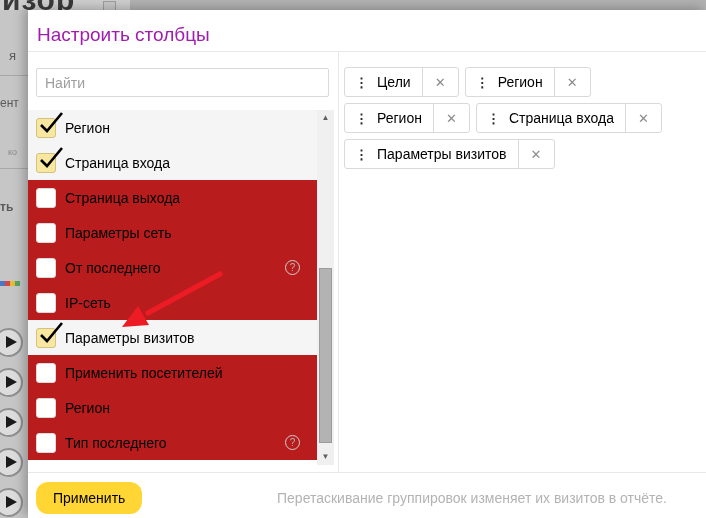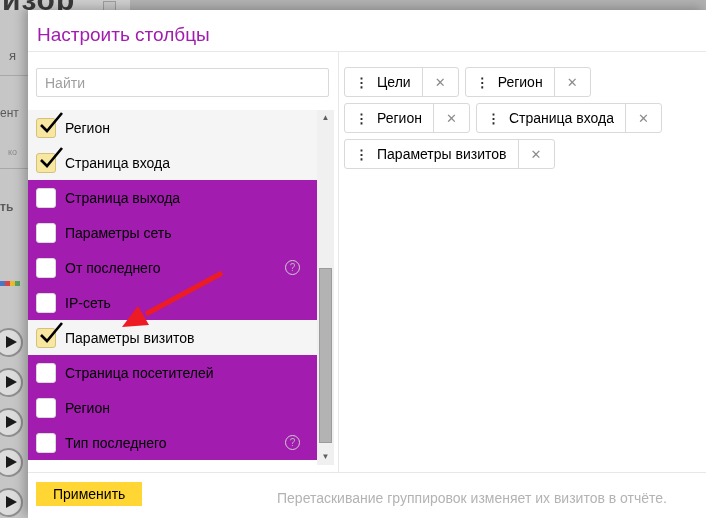--- a/index.html
+++ b/index.html
@@ -9,21 +9,21 @@
 
   
   .bg-topbar { position:absolute; left:0; top:0; width:706px; height:10px; background:#b2b2b2; }
   .bg-heading-clip { position:absolute; left:0; top:0; width:130px; height:10px; overflow:hidden; background:#cfcfcf; }
   .bg-heading { position:absolute; left:2px; top:-17px; font-size:30px; font-weight:bold; color:#3a3a3a; letter-spacing:1px; white-space:nowrap; }
   .bg-help-box { position:absolute; left:103px; top:1px; width:13px; height:11px; border:1px solid #9e9e9e; background:#c9c9c9; }
   .bg-strip { position:absolute; left:0; top:10px; width:28px; height:508px; background:#c6c6c6; }
   .bg-sep { position:absolute; left:0; width:28px; height:1px; background:#a8a8a8; }
   .bg-frag { position:absolute; color:#5a5a5a; white-space:nowrap; }
   .bg-frag.f0 { left:9px; top:38px; font-size:13px; }
-  .bg-frag.f1 { left:0px; top:96px; font-size:12px; }
+  .bg-frag.f1 { left:0px; top:86px; font-size:12px; }
   .bg-frag.f2 { left:8px; top:137px; font-size:9px; color:#8a8a8a; }
   .bg-frag.f3 { left:0px; top:190px; font-size:12px;font-weight:bold; }
   .bg-frag.f4 { left:0px; top:236px; font-size:12px; color:#b68428;margin-left:36px; }
   .bg-mini-strip { position:absolute; left:0; top:271px; display:flex; }
   .bg-mini-strip i { display:block; width:5px; height:5px; }
   .bg-play { position:absolute; left:-6px; width:29px; height:29px; border-radius:50%; border:2px solid #8f8f8f; background:#dcdcdc; }
   .bg-play .tri { position:absolute; left:10px; top:6px; width:0; height:0; border-left:11px solid #1a1a1a; border-top:6.5px solid transparent; border-bottom:6.5px solid transparent; }
   .bg-play.p0 { top:318px; } .bg-play.p1 { top:358px; } .bg-play.p2 { top:398px; }
   .bg-play.p3 { top:438px; } .bg-play.p4 { top:478px; }
 
@@ -32,21 +32,21 @@
   .modal-title { position:absolute; left:9px; top:14px; font-size:19px; color:#a21caf; }
   .hdr-divider { position:absolute; left:0; top:41px; width:678px; height:1px; background:#e8e8e8; }
   .v-divider { position:absolute; left:310px; top:41px; width:1px; height:421px; background:#e8e8e8; }
   .ftr-divider { position:absolute; left:0; top:462px; width:678px; height:1px; background:#e8e8e8; }
 
   .search-input { position:absolute; left:8px; top:58px; width:293px; height:29px; border:1px solid #d9d9d9; border-radius:2px; padding:0 8px; font-size:14px; font-family:inherit; color:#000; outline:none; }
   .search-input::placeholder { color:#9e9e9e; opacity:1; }
 
   
   .columns-list { position:absolute; left:0; top:100px; width:289px; }
-  .col-row { position:relative; display:flex; align-items:center; width:289px; height:35px; padding-left:8px; background:#a21caf; cursor:pointer; }
+  .col-row { position:relative; display:flex; align-items:center; width:289px; height:35px; padding-left:8px; background:#b91c1c; cursor:pointer; }
   .col-row.checked { background:#f5f5f5; }
   .checkbox { position:relative; flex:0 0 auto; width:20px; height:20px; border:1px solid #d9d9d9; border-radius:3px; background:#fff; }
   .col-row.checked .checkbox { background:#f8e7a0; border-color:#d2c27d; }
   .checkbox svg { display:none; position:absolute; left:1px; top:-8px; overflow:visible; }
   .col-row.checked .checkbox svg { display:block; }
   .col-label { margin-left:9px; font-size:14px; color:#000; white-space:nowrap; }
   .help-badge { position:absolute; right:17px; top:10px; width:15px; height:15px; border:1px solid #cfcfcf; border-radius:50%; color:#b3b3b3; font-size:10px; line-height:13px; text-align:center; }
 
   
   .scrollbar { position:absolute; left:289px; top:100px; width:17px; height:355px; background:#f0f0f0; }
@@ -56,21 +56,21 @@
 
   
   .chips-panel { position:absolute; left:311px; top:41px; width:367px; height:421px; display:flex; flex-wrap:wrap; align-content:flex-start; gap:6px; padding:16px 8px 0 5px; }
   .chip { display:flex; align-items:stretch; height:30px; border:1px solid #d9d9d9; border-radius:3px; background:#fff; }
   .chip-main { display:flex; align-items:center; gap:9px; padding:0 11px 0 10px; cursor:grab; }
   .chip-handle { font-size:13px; font-weight:bold; color:#2b2b2b; line-height:1; }
   .chip-label { font-size:14px; color:#000; white-space:nowrap; }
   .chip-close { display:flex; align-items:center; justify-content:center; width:36px; border-left:1px solid #d9d9d9; color:#8c8c8c; font-size:13px; cursor:pointer; }
 
   
-  .apply-btn { position:absolute; left:8px; top:472px; height:24px; padding:0 17px; background:#ffd633; border:none; border-radius:0; font-size:14px; font-family:inherit; color:#000; cursor:pointer; }
+  .apply-btn { position:absolute; left:8px; top:472px; height:32px; padding:0 17px; background:#ffd633; border:none; border-radius:12px; font-size:14px; font-family:inherit; color:#000; cursor:pointer; }
   .footer-hint { position:absolute; left:249px; top:472px; height:32px; line-height:32px; font-size:14px; color:#b3b3b3; white-space:nowrap; }
 
   
   .arrow-svg { position:absolute; left:0; top:0; width:706px; height:518px; pointer-events:none; }
 </style>
 </head>
 <body>
 
 <div class="stage">
 
@@ -175,21 +175,21 @@
         <polyline points="3,14 9,20 24,2" fill="none" stroke="#000" stroke-width="2.6"></polyline>
       </svg>
     </span>
     <span class="col-label">Параметры визитов</span>
 
   </div>
         <div class="col-row">
     <span class="checkbox">
       
     </span>
-    <span class="col-label">Страница посетителей</span>
+    <span class="col-label">Применить посетителей</span>
 
   </div>
         <div class="col-row">
     <span class="checkbox">
       
     </span>
     <span class="col-label">Регион</span>
 
   </div>
         <div class="col-row">

